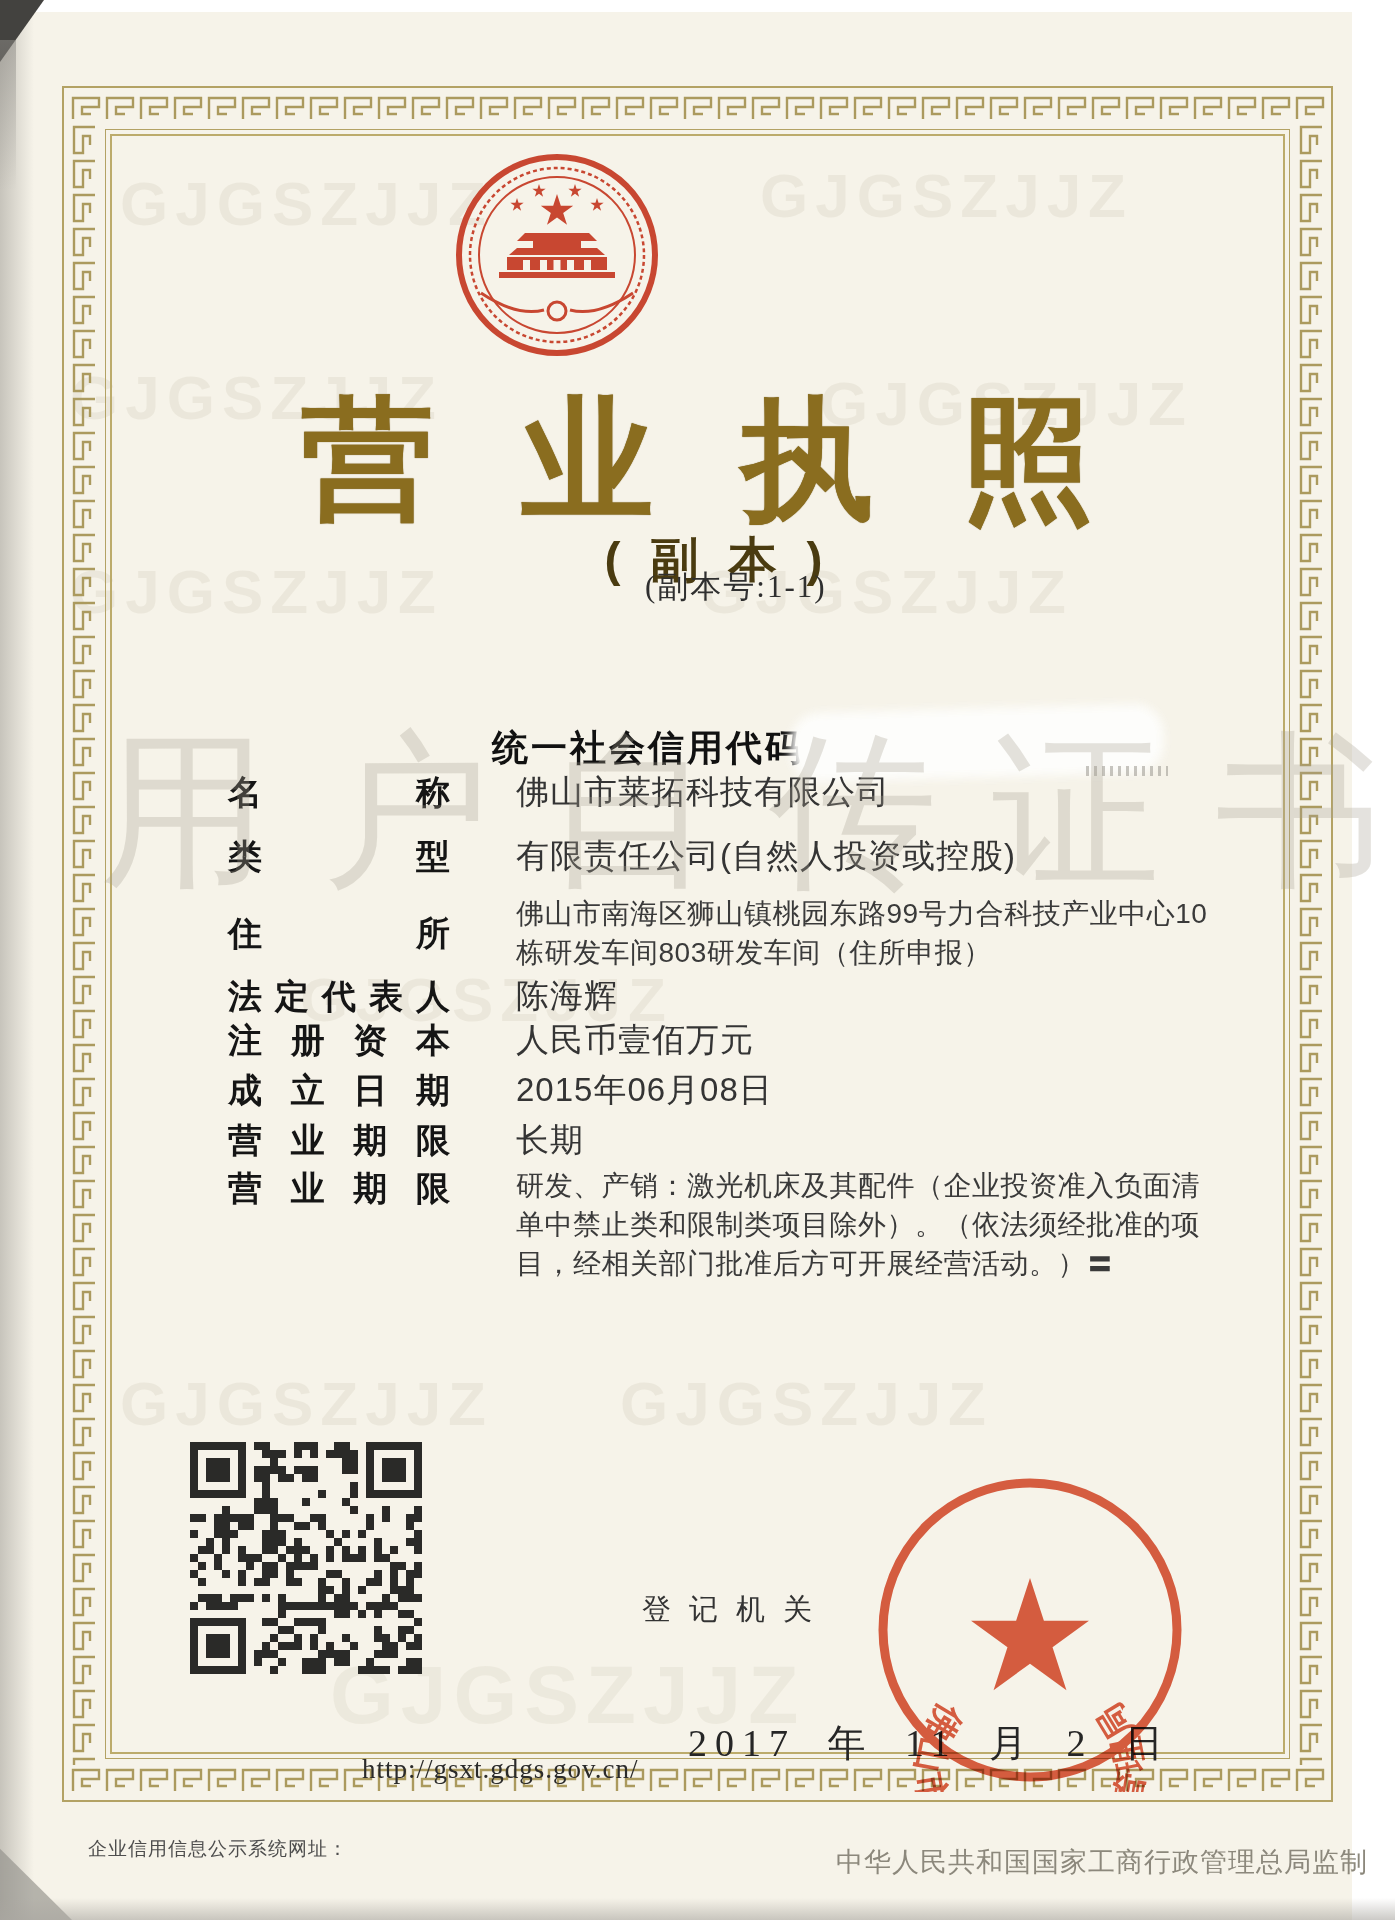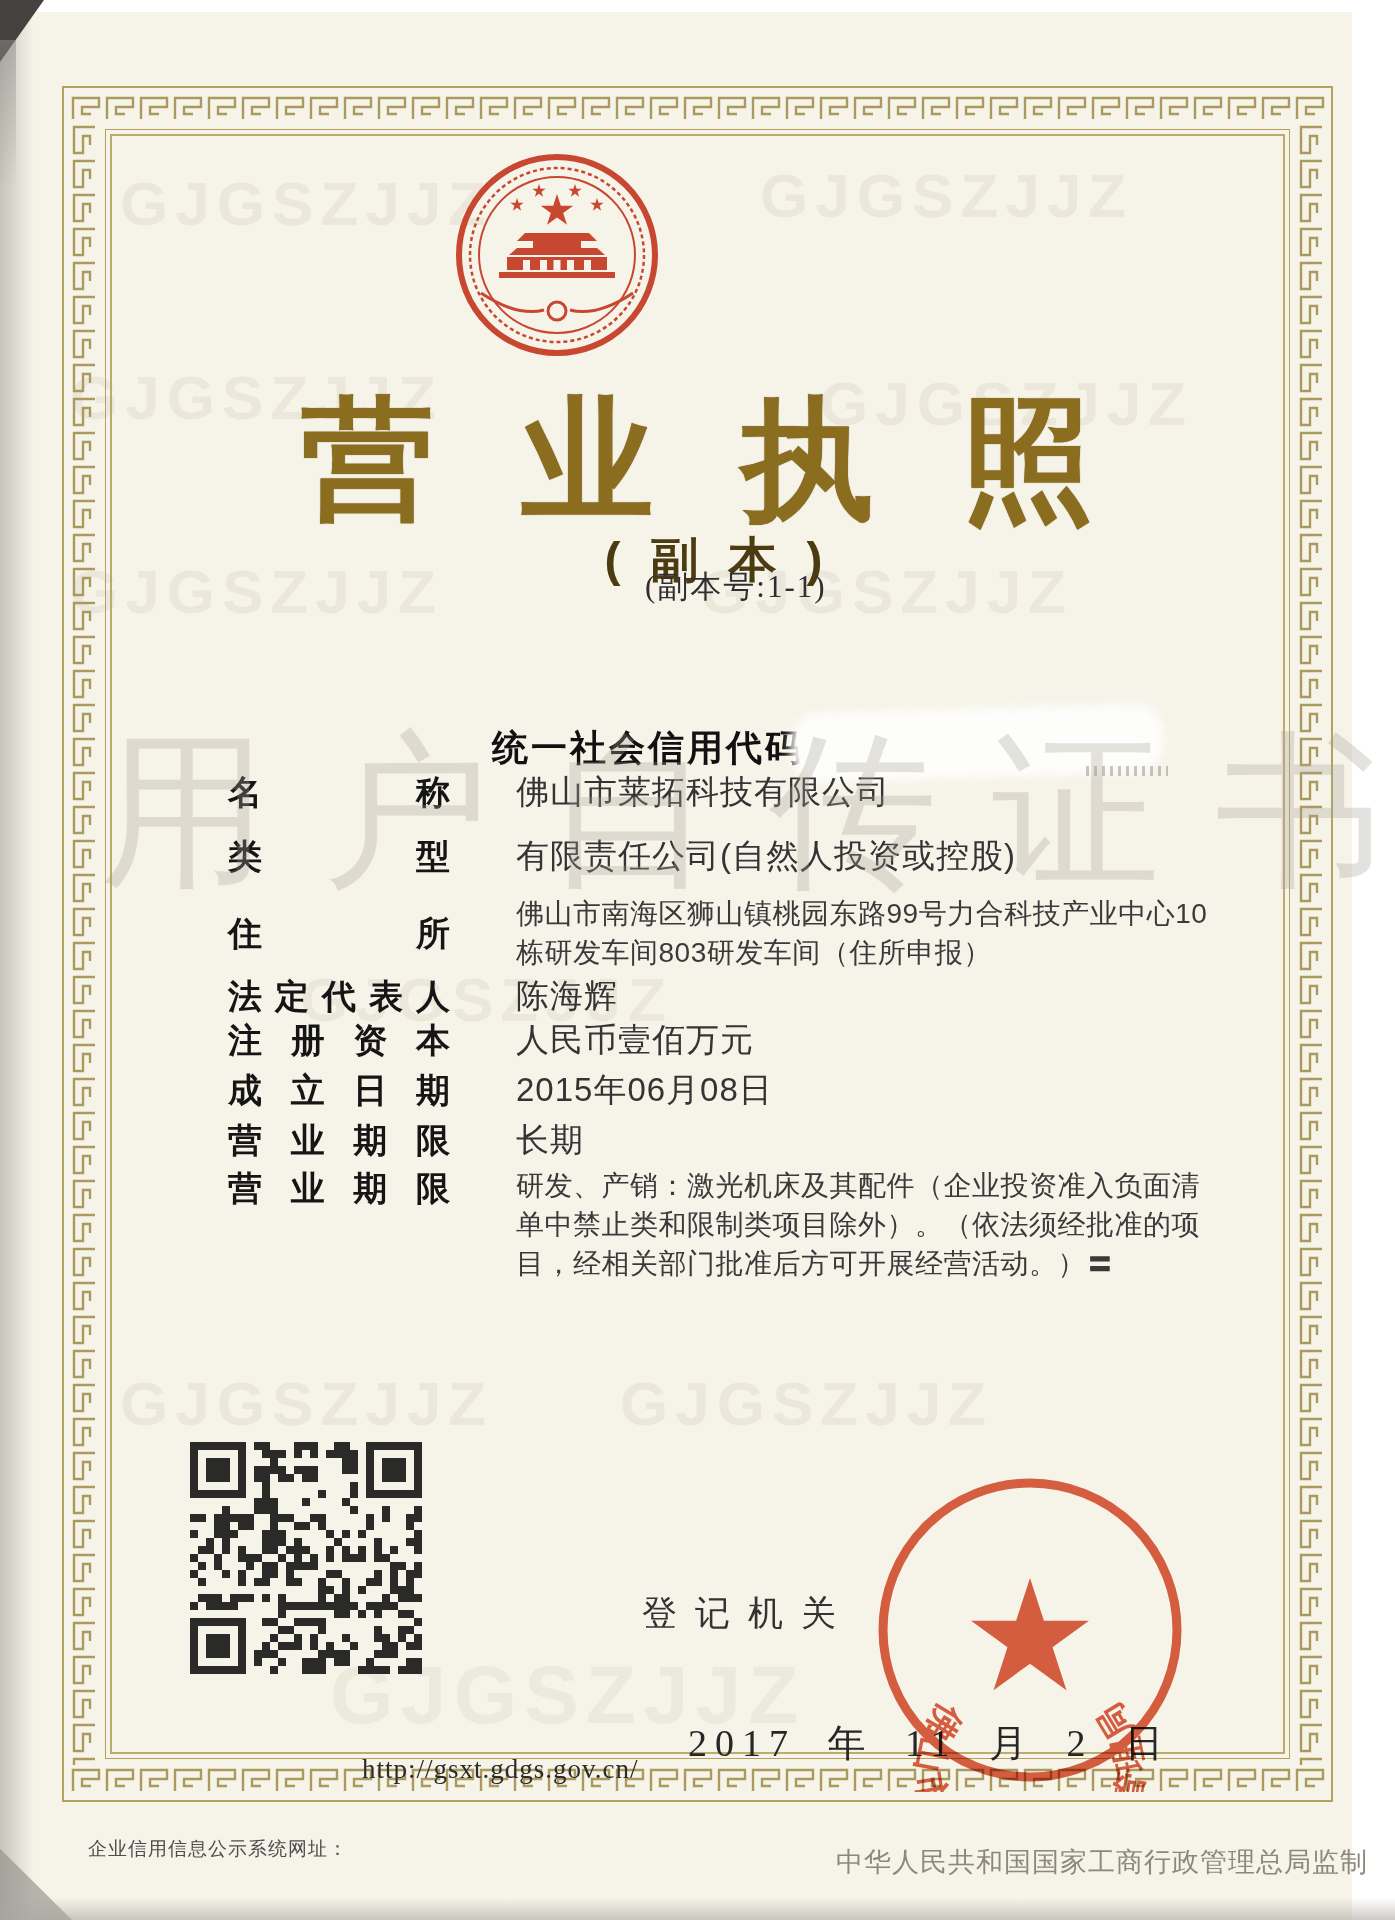--- a/index.html
+++ b/index.html
@@ -68,21 +68,21 @@
   .row:nth-child(6){margin-bottom:6px;}
   .row:nth-child(7){margin-bottom:4px;}
   .row:nth-child(3) .value,.row:nth-child(8) .value{
     font-size:28px;line-height:39px;width:722px;letter-spacing:0.5px;color:#3a3a3a;}
 
   .watermark{position:absolute;left:100px;top:700px;font-size:168px;letter-spacing:55px;
     color:#a9a394;opacity:.30;z-index:6;pointer-events:none;white-space:nowrap;font-weight:400;}
 
   .qr{position:absolute;left:190px;top:1442px;width:232px;height:232px;z-index:3;}
 
-  .reg-label{position:absolute;left:642px;top:1590px;font-size:35px;color:#333;
+  .reg-label{position:absolute;left:642px;top:1590px;font-size:29px;color:#333;
     letter-spacing:18px;z-index:3;font-weight:500;}
 
   .seal{position:absolute;left:868px;top:1468px;width:324px;height:324px;z-index:5;
     mix-blend-mode:multiply;}
 
   .issue-date{position:absolute;left:688px;top:1718px;font-size:38px;color:#262626;z-index:3;
     font-family:"Liberation Serif","DejaVu Serif",serif;letter-spacing:8px;word-spacing:14px;}
 
   .url{position:absolute;left:362px;top:1754px;font-size:27px;color:#2b2b2b;z-index:6;
     font-family:"Liberation Serif","DejaVu Serif",serif;letter-spacing:1px;}

